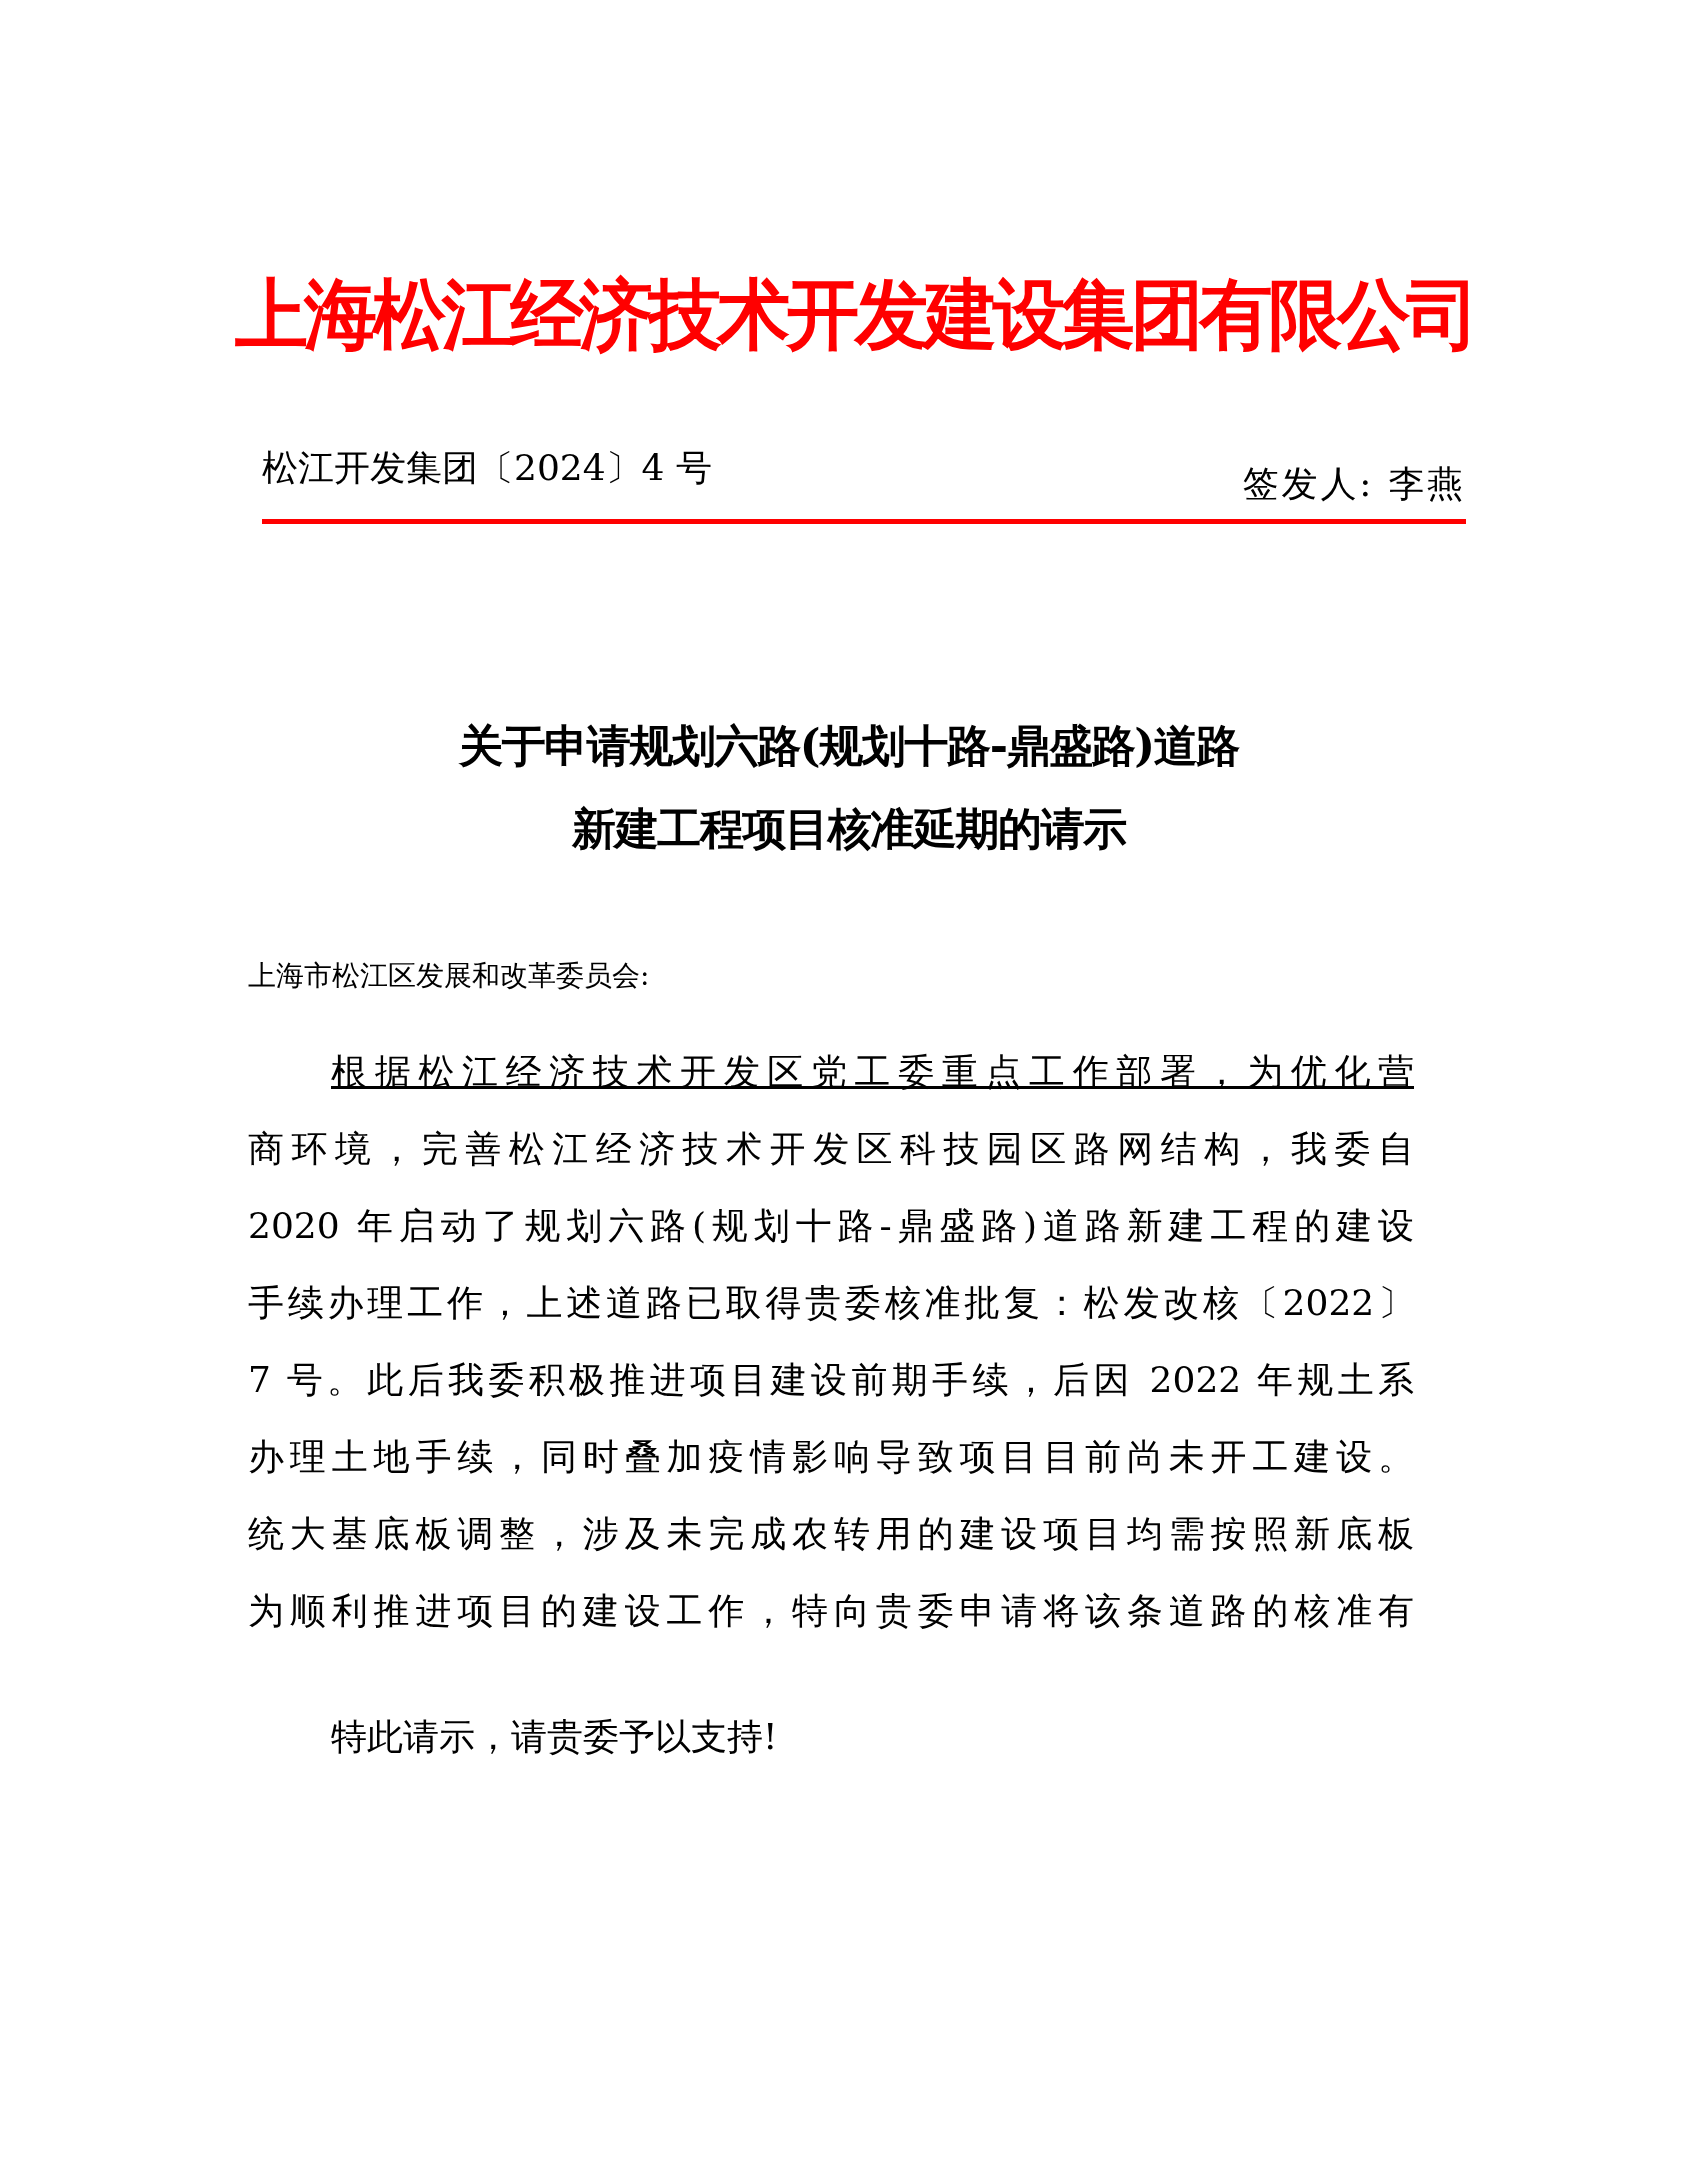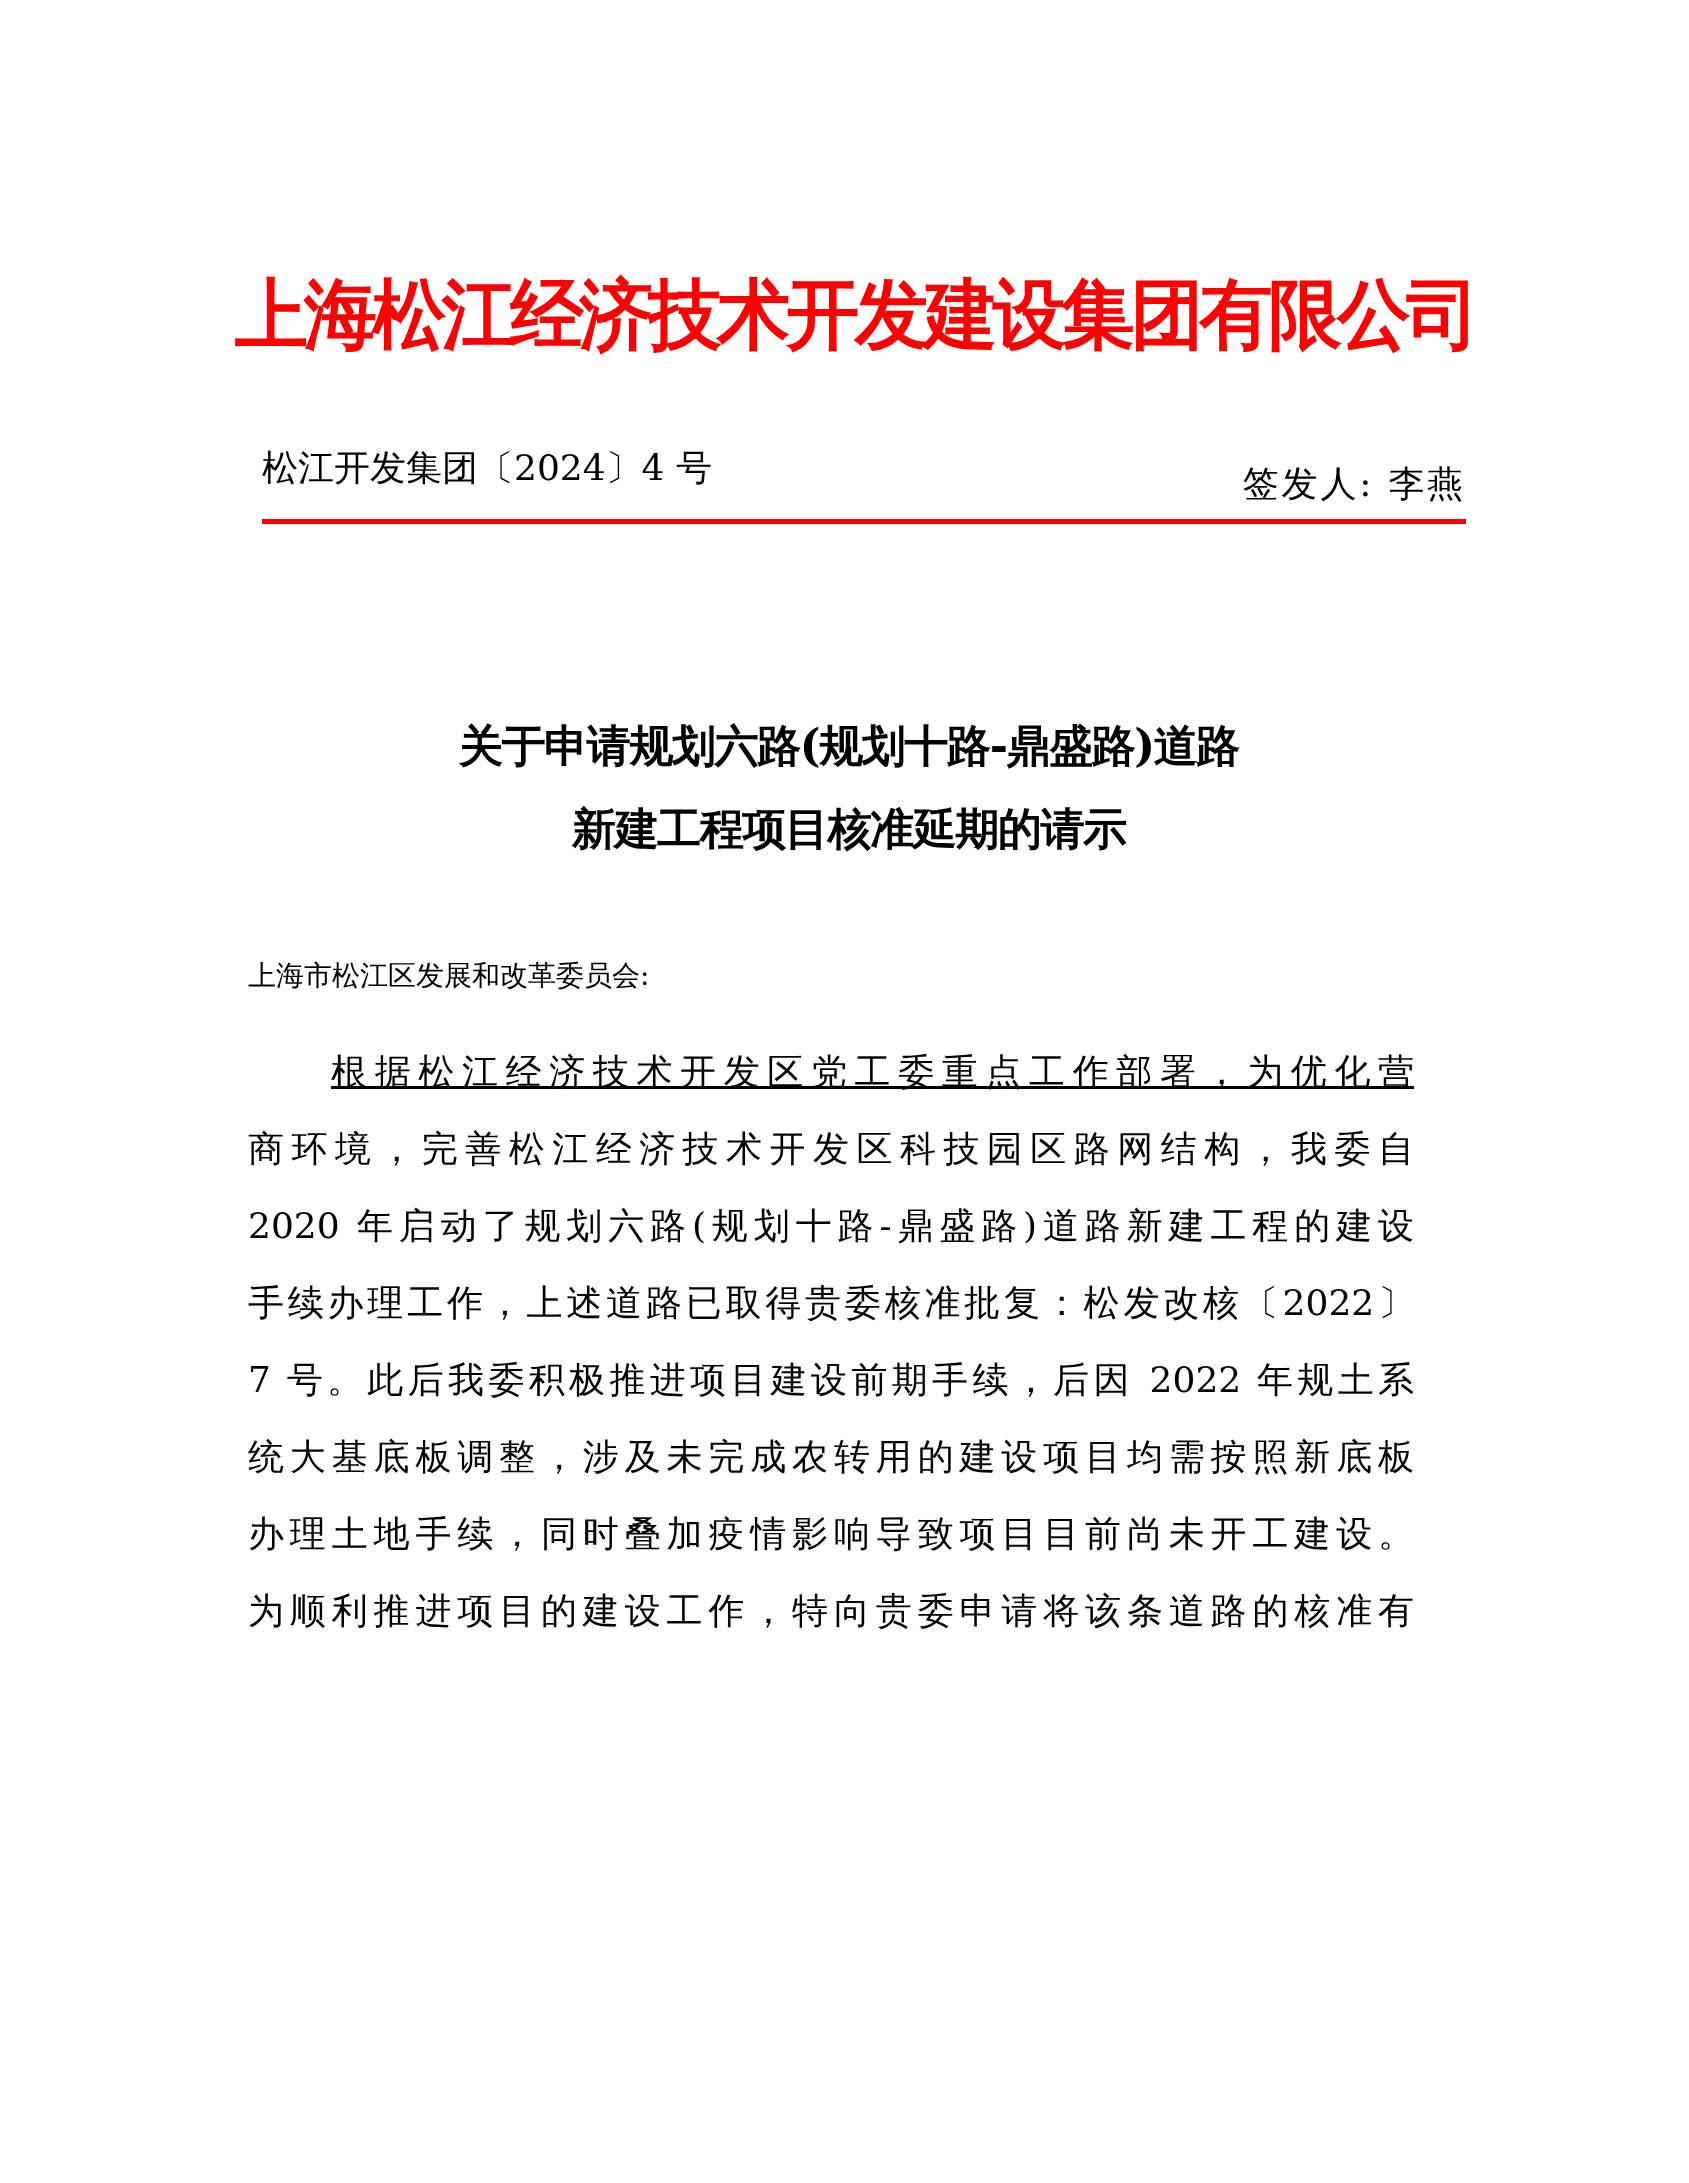--- a/index.html
+++ b/index.html
@@ -138,20 +138,21 @@
   </div>
 
   <div class="addressee">上海市松江区发展和改革委员会:</div>
 
   <div class="body-text">
     <div class="body-line indent">根据松江经济技术开发区党工委重点工作部署，为优化营</div>
     <div class="body-line">商环境，完善松江经济技术开发区科技园区路网结构，我委自</div>
     <div class="body-line">2020 年启动了规划六路(规划十路-鼎盛路)道路新建工程的建设</div>
     <div class="body-line">手续办理工作，上述道路已取得贵委核准批复：松发改核〔2022〕</div>
     <div class="body-line">7 号。此后我委积极推进项目建设前期手续，后因 2022 年规土系</div>
+    <div class="body-line">办理土地手续，同时叠加疫情影响导致项目目前尚未开工建设。</div>
     <div class="body-line">统大基底板调整，涉及未完成农转用的建设项目均需按照新底板</div>
-    <div class="body-line">办理土地手续，同时叠加疫情影响导致项目目前尚未开工建设。</div>
     <div class="body-line">为顺利推进项目的建设工作，特向贵委申请将该条道路的核准有</div>
   </div>
 
+  <div class="closing">特此请示，请贵委予以支持!</div>
 
 </div>
 
 
 </body></html>

